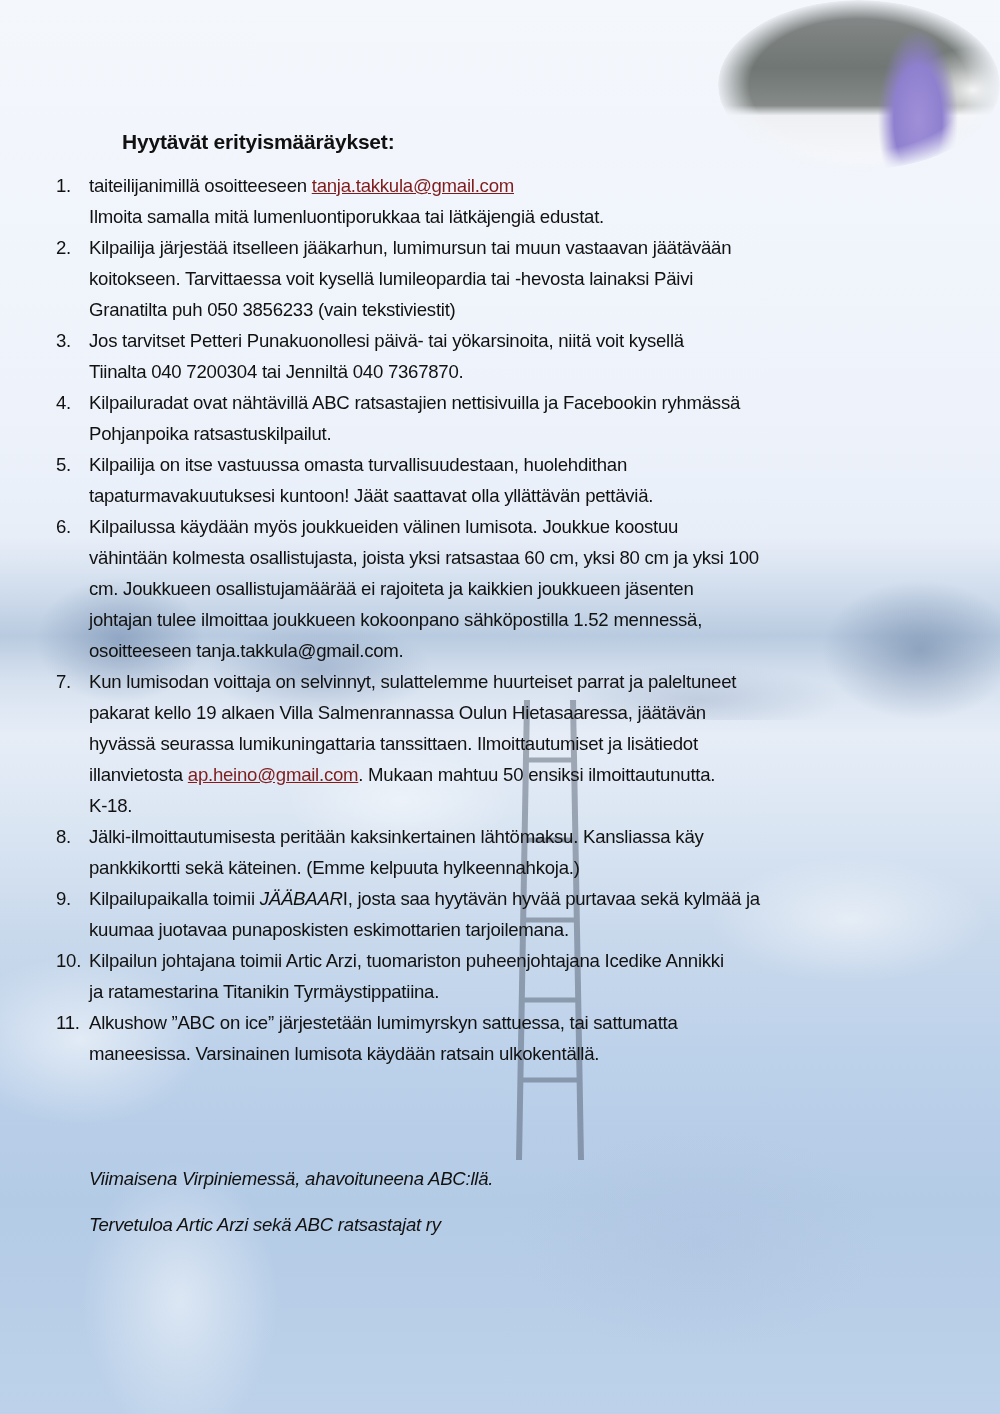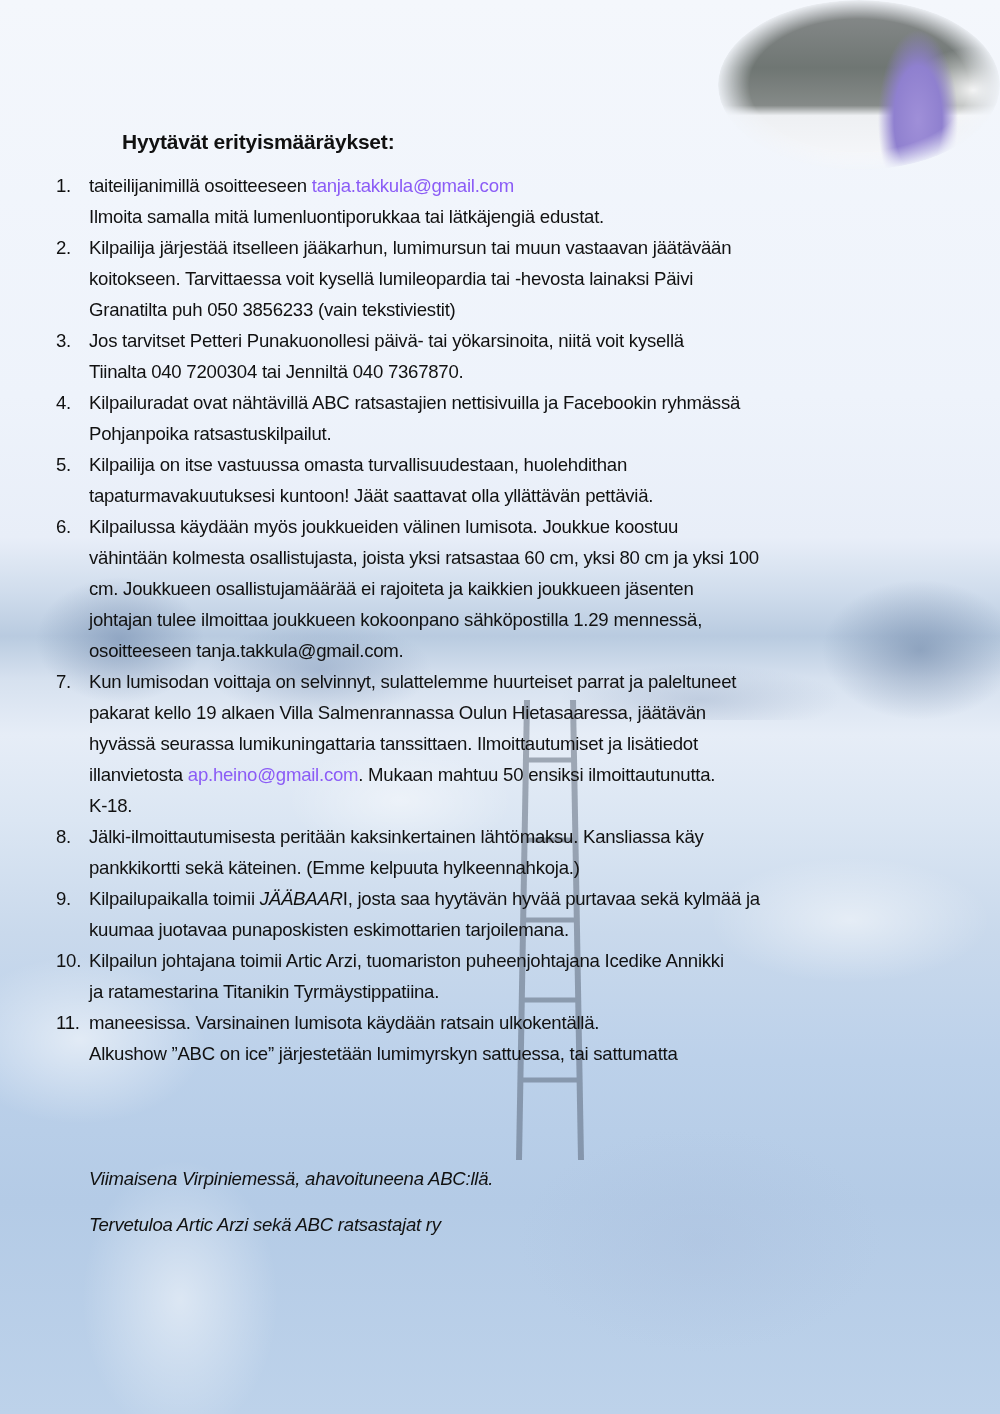--- a/index.html
+++ b/index.html
@@ -57,21 +57,21 @@
       list-style: none; width: 830px;
     }
     ol.rules li {
       position: relative; padding-left: 33px;
       font-size: 18.6px; line-height: 31px; letter-spacing: -0.25px;
     }
     ol.rules li .num {
       position: absolute; left: 0; top: 0;
     }
     .line { display: block; white-space: nowrap; }
-    a.link { color: #8b5cf6; }
+    a.link { color: #7f1d1d; text-decoration: underline; }
     .closing {
       position: absolute; left: 89px; font-style: italic;
       font-size: 18.6px; letter-spacing: -0.25px;
     }
   </style>
 </head>
 <body>
 
 <div class="bg-trees"></div>
 <div class="bg-ice"></div>
@@ -114,21 +114,21 @@
       <li>
         <span class="num">5.</span>
         <span class="line"><span>Kilpailija on itse vastuussa omasta turvallisuudestaan, huolehdithan</span></span>
         <span class="line"><span>tapaturmavakuutuksesi kuntoon! Jäät saattavat olla yllättävän pettäviä.</span></span>
       </li>
       <li>
         <span class="num">6.</span>
         <span class="line"><span>Kilpailussa käydään myös joukkueiden välinen lumisota. Joukkue koostuu</span></span>
         <span class="line"><span>vähintään kolmesta osallistujasta, joista yksi ratsastaa 60 cm, yksi 80 cm ja yksi 100</span></span>
         <span class="line"><span>cm. Joukkueen osallistujamäärää ei rajoiteta ja kaikkien joukkueen jäsenten</span></span>
-        <span class="line"><span>johtajan tulee ilmoittaa joukkueen kokoonpano sähköpostilla 1.29 mennessä,</span></span>
+        <span class="line"><span>johtajan tulee ilmoittaa joukkueen kokoonpano sähköpostilla 1.52 mennessä,</span></span>
         <span class="line"><span>osoitteeseen tanja.takkula@gmail.com.</span></span>
       </li>
       <li>
         <span class="num">7.</span>
         <span class="line"><span>Kun lumisodan voittaja on selvinnyt, sulattelemme huurteiset parrat ja paleltuneet</span></span>
         <span class="line"><span>pakarat kello 19 alkaen Villa Salmenrannassa Oulun Hietasaaressa, jäätävän</span></span>
         <span class="line"><span>hyvässä seurassa lumikuningattaria tanssittaen. Ilmoittautumiset ja lisätiedot</span></span>
         <span class="line"><span>illanvietosta </span><a class="link">ap.heino@gmail.com</a><span>. Mukaan mahtuu 50 ensiksi ilmoittautunutta.</span></span>
         <span class="line"><span>K-18.</span></span>
       </li>
@@ -142,20 +142,20 @@
         <span class="line"><span>Kilpailupaikalla toimii </span><i>JÄÄBAAR</i><span>I, josta saa hyytävän hyvää purtavaa sekä kylmää ja</span></span>
         <span class="line"><span>kuumaa juotavaa punaposkisten eskimottarien tarjoilemana.</span></span>
       </li>
       <li>
         <span class="num">10.</span>
         <span class="line"><span>Kilpailun johtajana toimii Artic Arzi, tuomariston puheenjohtajana Icedike Annikki</span></span>
         <span class="line"><span>ja ratamestarina Titanikin Tyrmäystippatiina.</span></span>
       </li>
       <li>
         <span class="num">11.</span>
+        <span class="line"><span>Alkushow ”ABC on ice” järjestetään lumimyrskyn sattuessa, tai sattumatta</span></span>
         <span class="line"><span>maneesissa. Varsinainen lumisota käydään ratsain ulkokentällä.</span></span>
-        <span class="line"><span>Alkushow ”ABC on ice” järjestetään lumimyrskyn sattuessa, tai sattumatta</span></span>
       </li>
     </ol>
 
   <div class="closing" style="top:1168px;text-align:right;">Viimaisena Virpiniemessä, ahavoituneena ABC:llä.</div>
   <div class="closing" style="top:1214px;">Tervetuloa Artic Arzi sekä ABC ratsastajat ry</div>
 </div>
 
 </body></html>

